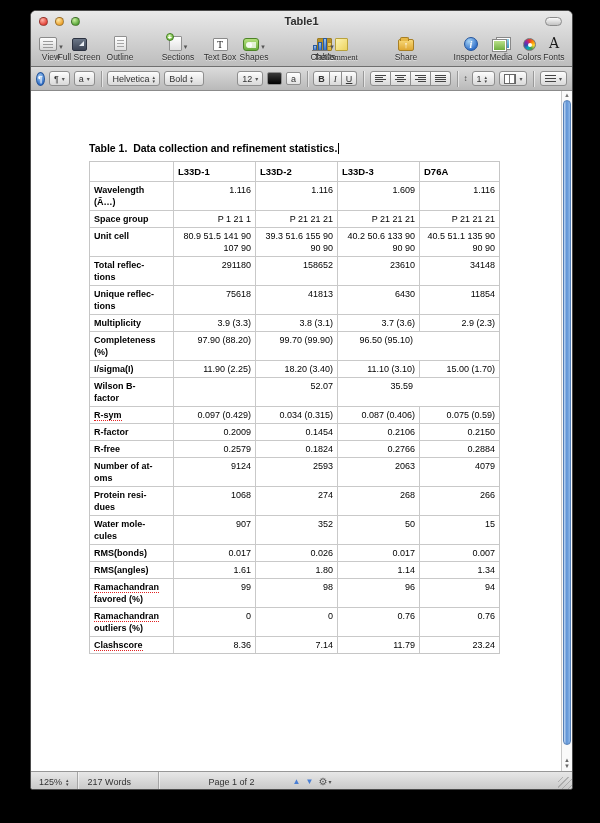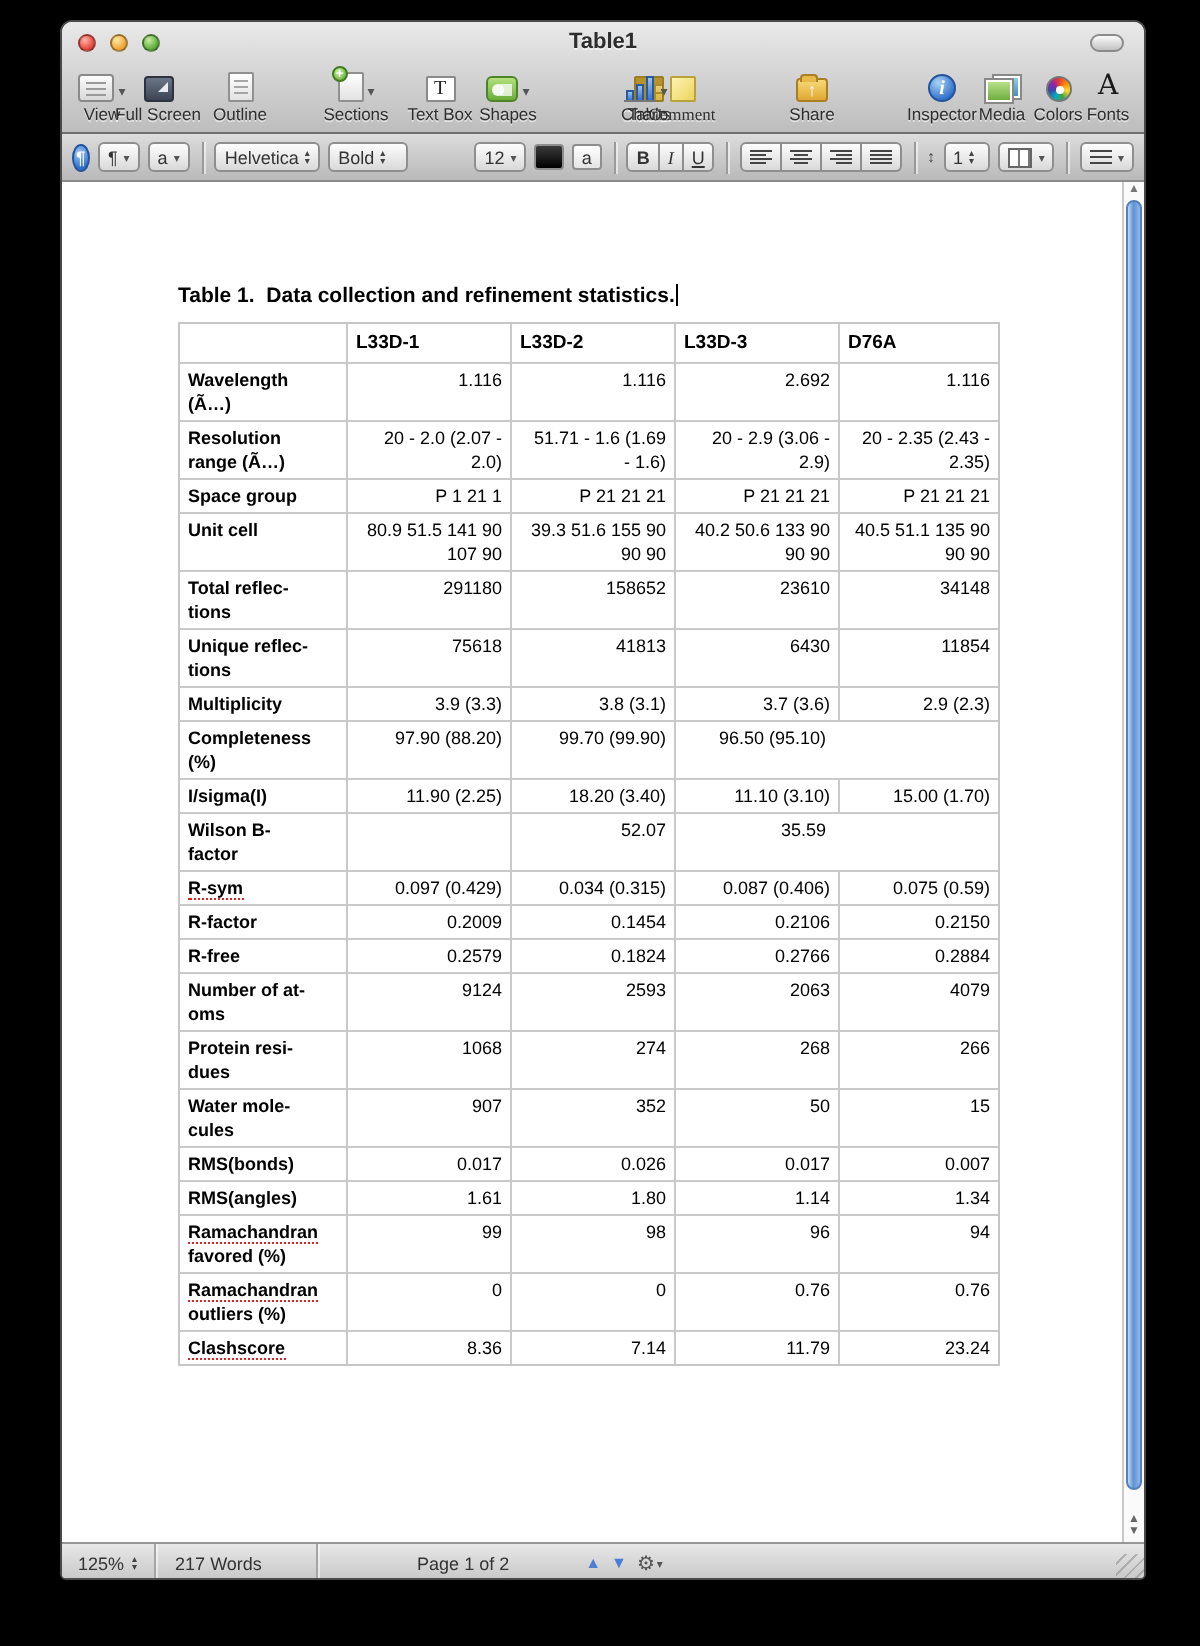--- a/index.html
+++ b/index.html
@@ -357,33 +357,22 @@
               <div class="t-cell c0"></div>
               <div class="t-cell c1">L33D-1</div>
               <div class="t-cell c2">L33D-2</div>
               <div class="t-cell c3">L33D-3</div>
               <div class="t-cell c4">D76A</div>
             </div>
             <div class="t-row">
               <div class="t-cell t-label c0"><span>Wavelength</span><br><span>(Ã…)</span></div>
               <div class="t-cell t-val c1">1.116</div>
               <div class="t-cell t-val c2">1.116</div>
-              <div class="t-cell t-val c3">2.692</div>
+              <div class="t-cell t-val c3">1.609</div>
               <div class="t-cell t-val c4">1.116</div>
-            </div>
-            <div class="t-row">
-              <div class="t-cell t-label c0"><span>Resolution</span><br><span>range (Ã…)</span></div>
-              <div class="t-cell t-val c1">20  - 2.0 (2.07 -
-2.0)</div>
-              <div class="t-cell t-val c2">51.71  - 1.6 (1.69
-- 1.6)</div>
-              <div class="t-cell t-val c3">20  - 2.9 (3.06 -
-2.9)</div>
-              <div class="t-cell t-val c4">20  - 2.35 (2.43 -
-2.35)</div>
             </div>
             <div class="t-row">
               <div class="t-cell t-label c0"><span>Space group</span></div>
               <div class="t-cell t-val c1">P 1 21 1</div>
               <div class="t-cell t-val c2">P 21 21 21</div>
               <div class="t-cell t-val c3">P 21 21 21</div>
               <div class="t-cell t-val c4">P 21 21 21</div>
             </div>
             <div class="t-row">
               <div class="t-cell t-label c0"><span>Unit cell</span></div>

